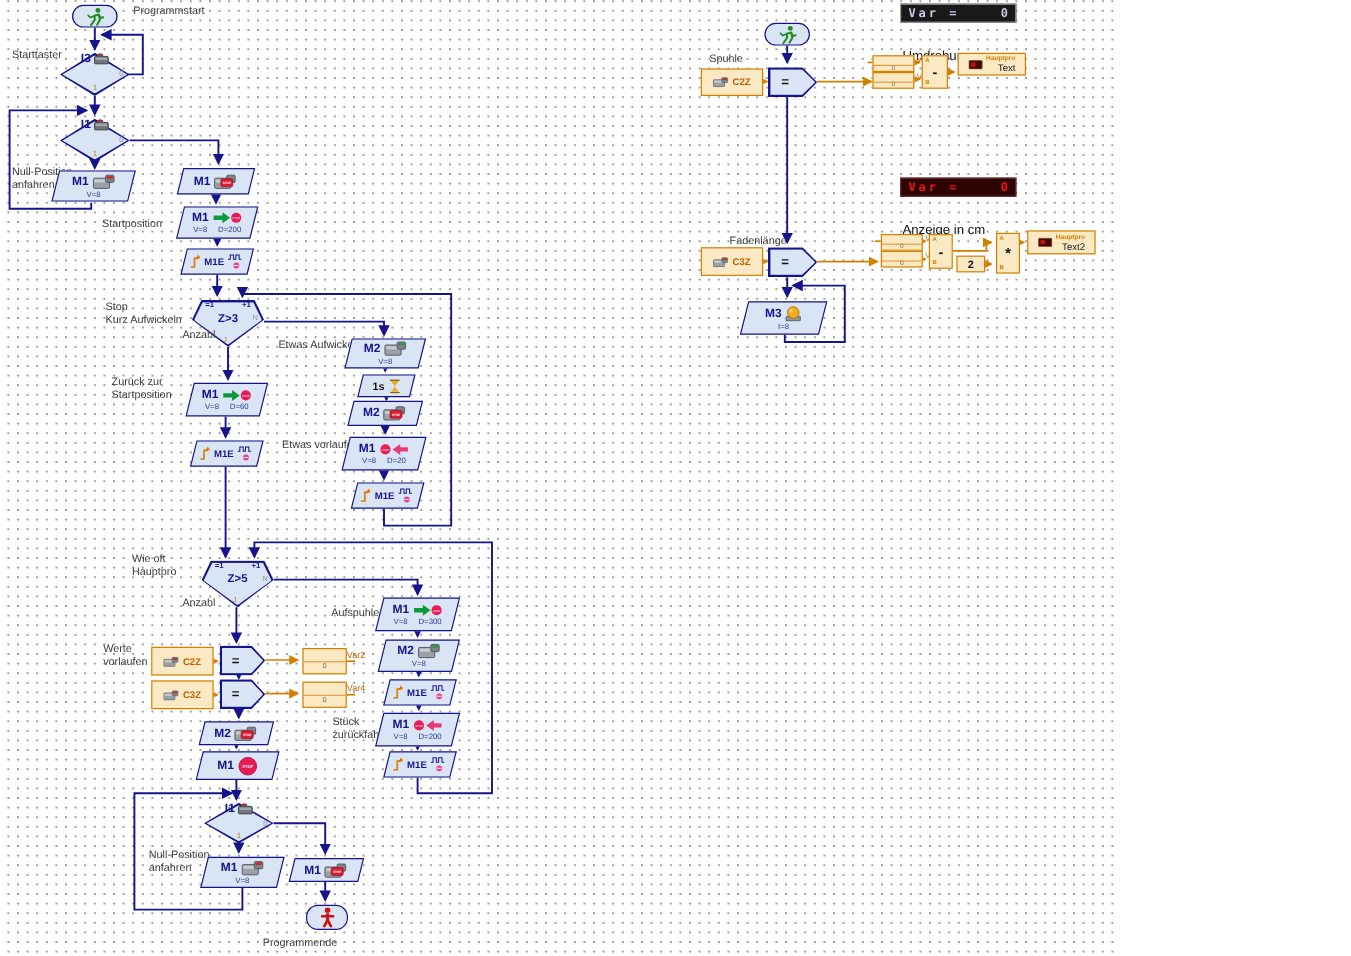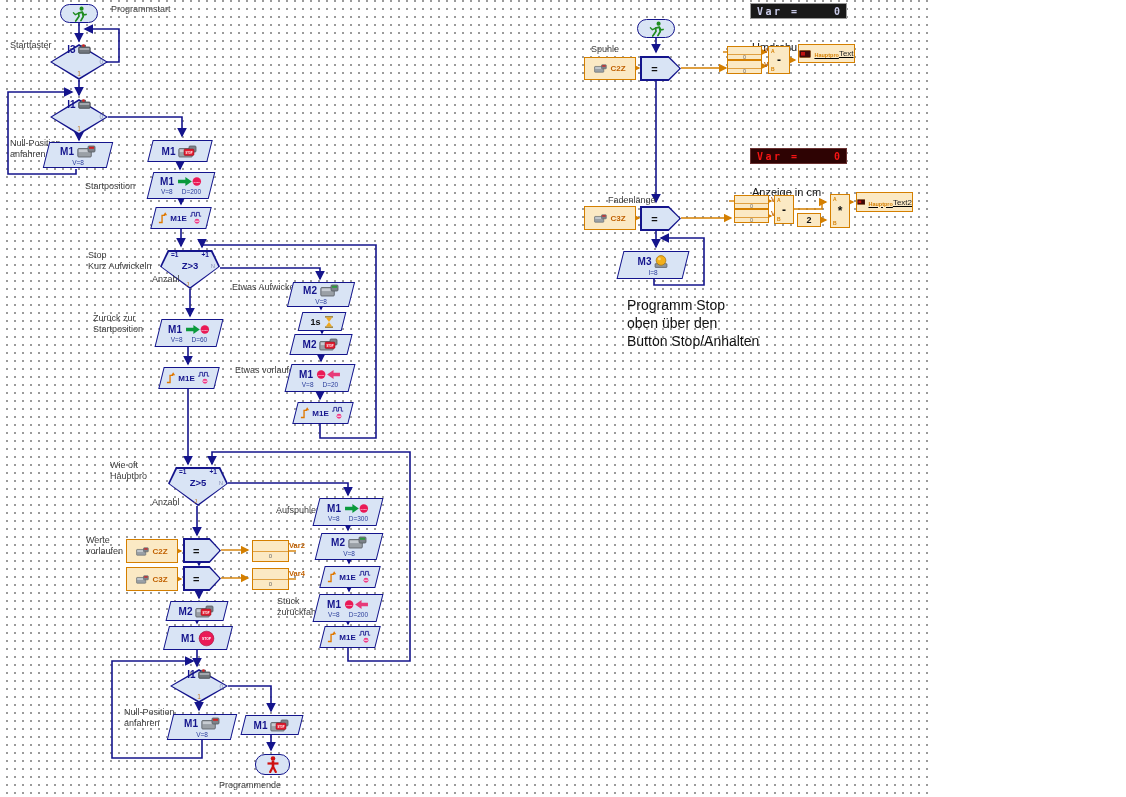--- a/index.html
+++ b/index.html
@@ -30,31 +30,31 @@
          font-size:6.5px;font-weight:bold;color:#14148c;}
   .ctcond{position:absolute;top:10px;left:0;right:0;text-align:center;font-weight:bold;font-size:9.5px;color:#14148c;}
   .ctn{position:absolute;right:5px;top:13px;font-size:6px;color:#8890b8;}
   .ctj{position:absolute;left:26px;bottom:2px;font-size:6px;color:#c07820;}
   .eq{position:absolute;}
   .eqo{position:absolute;inset:0;background:#14148c;clip-path:polygon(0 0,70% 0,100% 50%,70% 100%,0 100%);}
   .eqi{position:absolute;inset:1.6px;background:#d9e4f5;clip-path:polygon(0 0,70% 0,100% 50%,70% 100%,0 100%);}
   .eqg{position:absolute;left:0;width:70%;top:0;bottom:0;display:flex;align-items:center;justify-content:center;
        font-weight:bold;font-size:11px;color:#101010;}
   .obox{position:absolute;box-sizing:border-box;background:#fbe9c4;border:1.5px solid #d47f00;}
-  .vnm{font-weight:bold;font-size:7.5px;color:#c06000;text-align:center;line-height:10px;padding-left:36px;}
+  .vnm{font-weight:normal;font-size:7.5px;color:#c06000;text-align:center;line-height:10px;padding-left:36px;}
   .vvl{font-size:6px;color:#6a6a6a;text-align:center;border-top:1px solid #e0a040;line-height:8px;}
   .vs .vnm{font-size:6.5px;line-height:7px;}
   .vs .vvl{font-size:5.5px;line-height:4.5px;}
   .opg{position:absolute;inset:0;display:flex;align-items:center;justify-content:center;font-weight:bold;font-size:12px;color:#111;}
   .pa{position:absolute;left:2px;top:1px;font-size:5px;color:#d47f00;font-weight:bold;}
   .pb{position:absolute;left:2px;bottom:1px;font-size:5px;color:#d47f00;font-weight:bold;}
   .sens{position:absolute;inset:0;display:flex;align-items:center;justify-content:center;gap:3px;}
   .snm{font-weight:bold;font-size:8px;color:#c06000;}
   .dsp{position:absolute;inset:0;display:flex;align-items:center;justify-content:center;gap:3px;}
-  .dcol{display:flex;flex-direction:row;align-items:flex-end;text-decoration:underline;}
+  .dcol{display:flex;flex-direction:column;align-items:flex-end;}
   .dtitle{font-size:5.5px;color:#d47f00;font-weight:bold;line-height:6px;}
   .dname{font-size:8px;color:#222;line-height:9px;}
   .seg{position:absolute;box-sizing:border-box;background:#191919;border:1px solid #9a9a9a;
        display:flex;align-items:center;justify-content:space-between;padding:0 6px;
        font-family:"DejaVu Sans Mono",monospace;font-weight:bold;font-size:10px;color:#c9cbe8;letter-spacing:2.5px;}
   .seg .segv{letter-spacing:0;}
   .seg.r{background:#2e0303;border-color:#6a3030;color:#f41414;}
   .bigtitle{position:absolute;font-size:11px;color:#111;white-space:nowrap;margin-top:18px;}
   .note{position:absolute;font-size:14px;color:#111;line-height:18px;white-space:nowrap;}
 </style>
@@ -758,18 +758,13 @@
           <circle cx="6.5" cy="5" r="4.5" fill="#f2af1a" stroke="#a87408" stroke-width="0.7"></circle>
           <circle cx="5" cy="3.6" r="1.3" fill="#f8d878"></circle>
         </svg>
       </div>
       <div class="sub">
           <span>I=8</span>
         </div>
     </div>
   </div>
 
-  <div class="note" style="left:627px;top:296px">
-    <span style="display:block">Programm Stop</span>
-    <span style="display:block">oben über den</span>
-    <span style="display:block">Button Stop/Anhalten</span>
-  </div>
 </div>
 
 </body></html>

